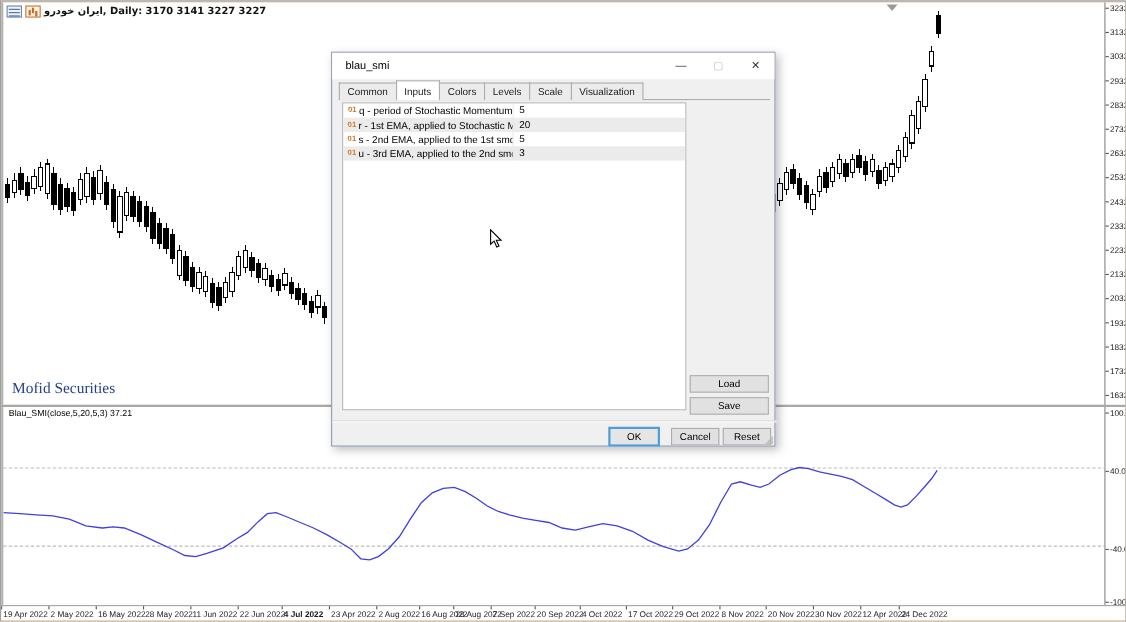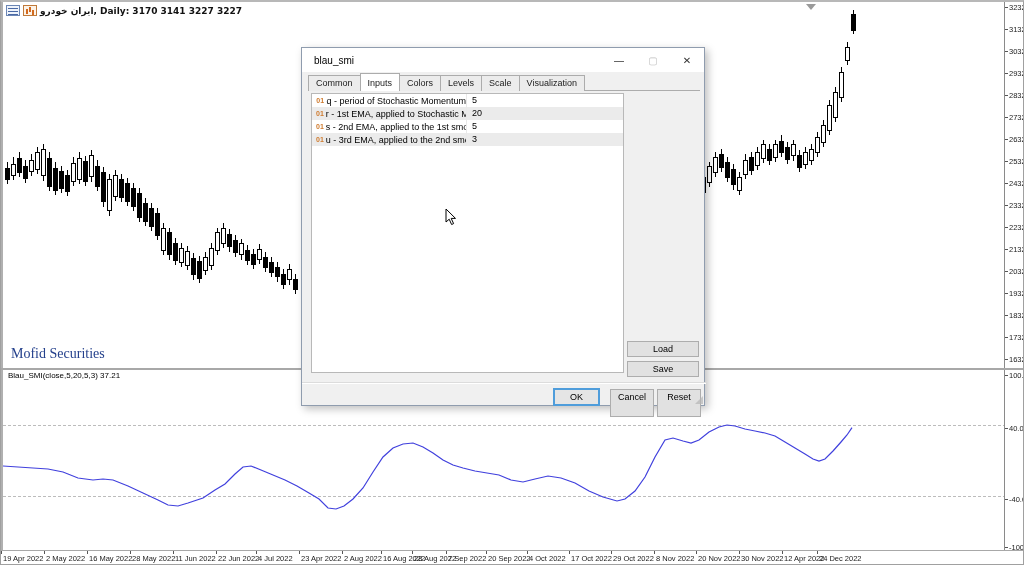--- a/index.html
+++ b/index.html
@@ -57,21 +57,21 @@
   .pt-row.striped { background:#ebebeb; }
   .pt-row .c1 { width:155px; display:flex; align-items:center; border-right:1px solid #e9e9e9; overflow:hidden; white-space:nowrap; }
   .pt-row .c2 { flex:1; padding:1px 0 0 5px; }
   .picon { display:inline-block; width:12px; margin:0 2px 0 4px; font-size:7px; font-weight:bold; color:#cf7a2d; text-align:center; }
   .picon.price { position:relative; height:9px; }
   .picon.price::before { content:""; position:absolute; left:2px; top:0; width:8px; height:2px; background:#5b7fc4;
     box-shadow:0 3px 0 #c44d3f, 0 6px 0 #8a8f99; }
   .side-btn { position:absolute; left:325px; width:72px; height:16px; background:#e1e1e1; border:1px solid #adadad;
     font-size:9px; text-align:center; line-height:14px; color:#000; cursor:default; }
   .bottom-line { position:absolute; left:0px; top:334px; width:404px; height:1px; background:#dcdcdc; box-shadow:0 1px 0 #ffffff; }
-  .bot-btn { position:absolute; top:341px; width:44px; height:28px; background:#e1e1e1; border:1px solid #adadad;
+  .bot-btn { position:absolute; top:341px; width:44px; height:16px; background:#e1e1e1; border:1px solid #adadad;
     font-size:9px; text-align:center; line-height:14px; color:#000; cursor:default; }
   .bot-btn.ok { left:251px; top:340px; width:47px; height:18px; border:2px solid #4f9ddb; line-height:14px; background:#e5e5e5; }
   .bot-btn.cancel { left:308px; }
   .bot-btn.reset { left:355px; }
   .grip { position:absolute; right:1px; bottom:1px; width:8px; height:8px;
     background:linear-gradient(135deg, transparent 50%, #b5b5b5 50%); clip-path:polygon(100% 0,100% 100%,0 100%); opacity:.7; }
   
   .cursor { position:absolute; left:444px; top:206px; z-index:20; pointer-events:none; }
 </style>
 </head>
@@ -309,21 +309,21 @@
       <div class="dlabel" style="left: 45px;">2 May 2022</div>
       <div class="dtick" style="left: 86px;"></div>
       <div class="dlabel" style="left: 88px;">16 May 2022</div>
       <div class="dtick" style="left: 129px;"></div>
       <div class="dlabel" style="left: 131px;">28 May 2022</div>
       <div class="dtick" style="left: 172px;"></div>
       <div class="dlabel" style="left: 174px;">11 Jun 2022</div>
       <div class="dtick" style="left: 215px;"></div>
       <div class="dlabel" style="left: 217px;">22 Jun 2022</div>
       <div class="dtick" style="left: 255px;"></div>
-      <div class="dlabel" style="left: 257px;">4 Jul 2022</div>
+      <div class="dlabel" style="left: 257px; font-weight: bold;">4 Jul 2022</div>
       <div class="dtick" style="left: 298px;"></div>
       <div class="dlabel" style="left: 300px;">23 Apr 2022</div>
       <div class="dtick" style="left: 341px;"></div>
       <div class="dlabel" style="left: 343px;">2 Aug 2022</div>
       <div class="dtick" style="left: 380px;"></div>
       <div class="dlabel" style="left: 382px;">16 Aug 2022</div>
       <div class="dtick" style="left: 411px;"></div>
       <div class="dlabel" style="left: 413px;">28 Aug 2022</div>
       <div class="dtick" style="left: 445px;"></div>
       <div class="dlabel" style="left: 447px;">7 Sep 2022</div>

